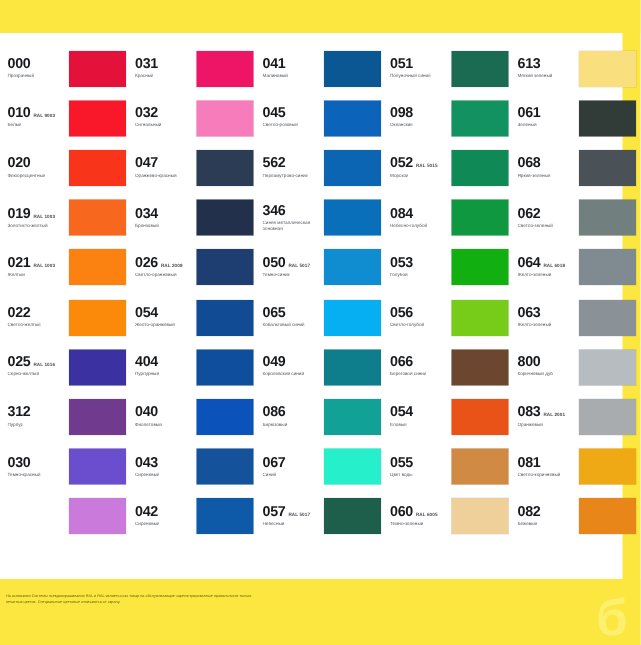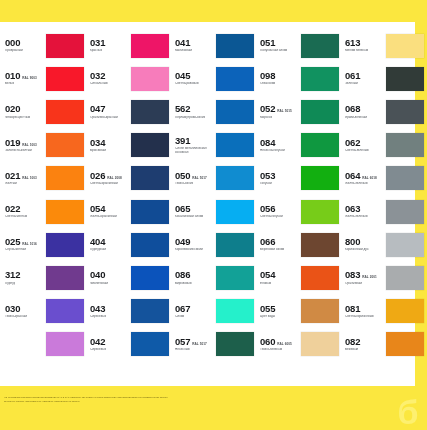--- a/index.html
+++ b/index.html
@@ -305,21 +305,21 @@
               <div class="cname">Светло-розовый</div>
             </div>
             <div class="cell label">
               <div class="code-line">
                 <span class="code">562</span>
               </div>
               <div class="cname">Перламутрово-синий</div>
             </div>
             <div class="cell label">
               <div class="code-line">
-                <span class="code">391</span>
+                <span class="code">346</span>
               </div>
               <div class="cname">Синяя металлическая основная</div>
             </div>
             <div class="cell label">
               <div class="code-line">
                 <span class="code">050</span>
                 <span class="ral">RAL 5017</span>
               </div>
               <div class="cname">Темно-синий</div>
             </div>

